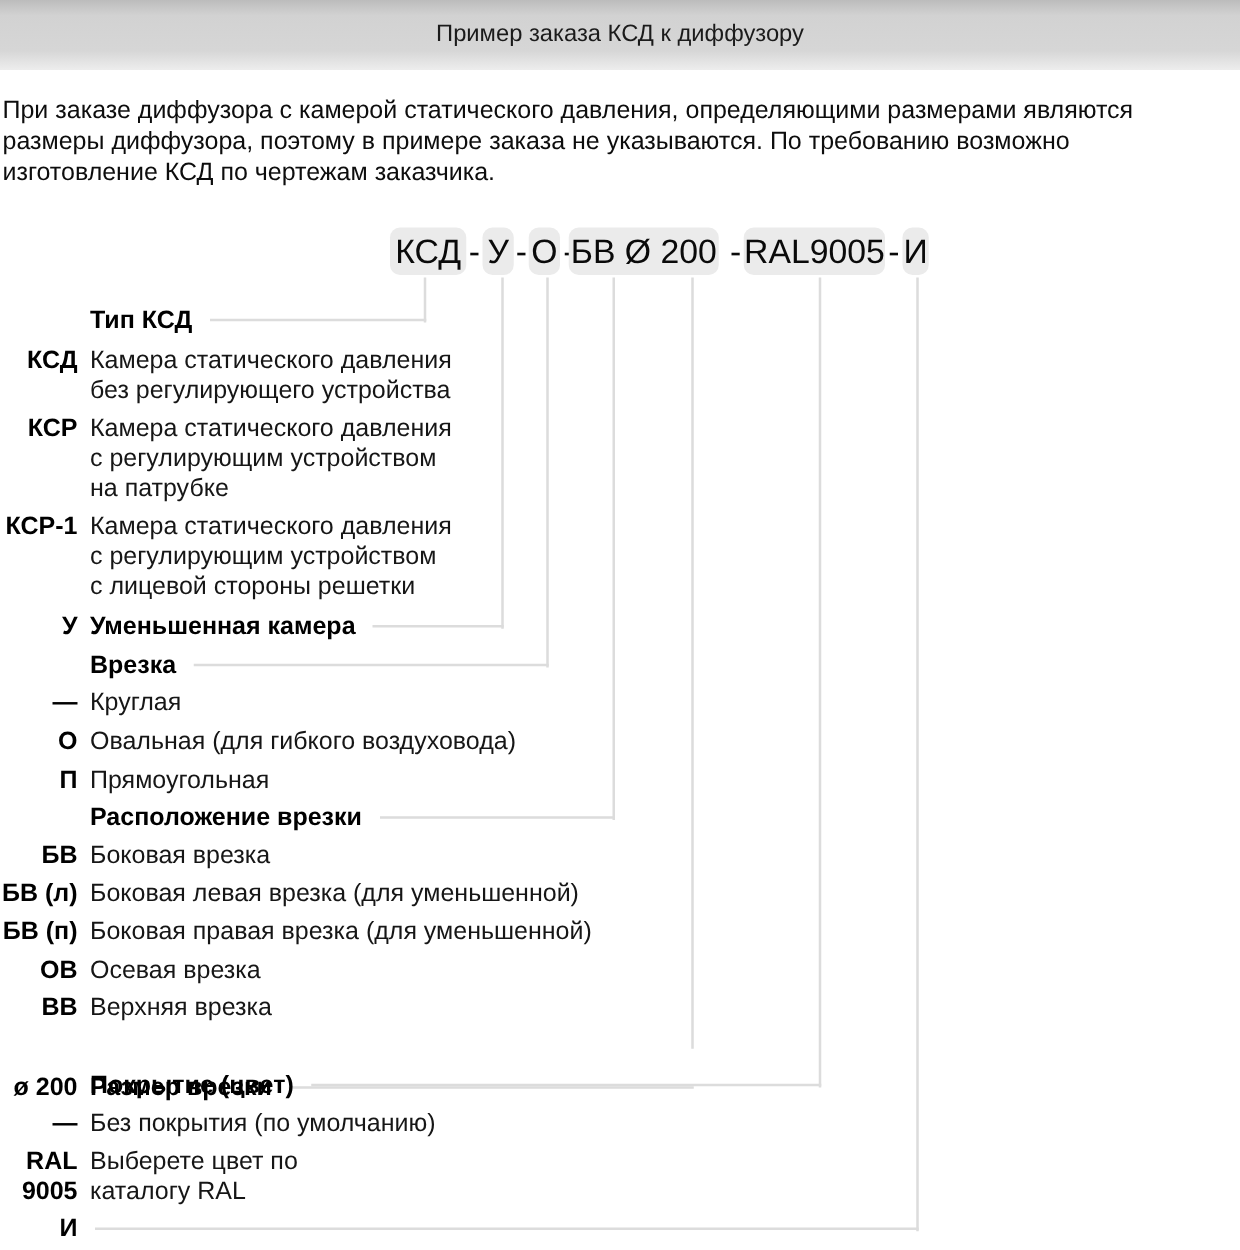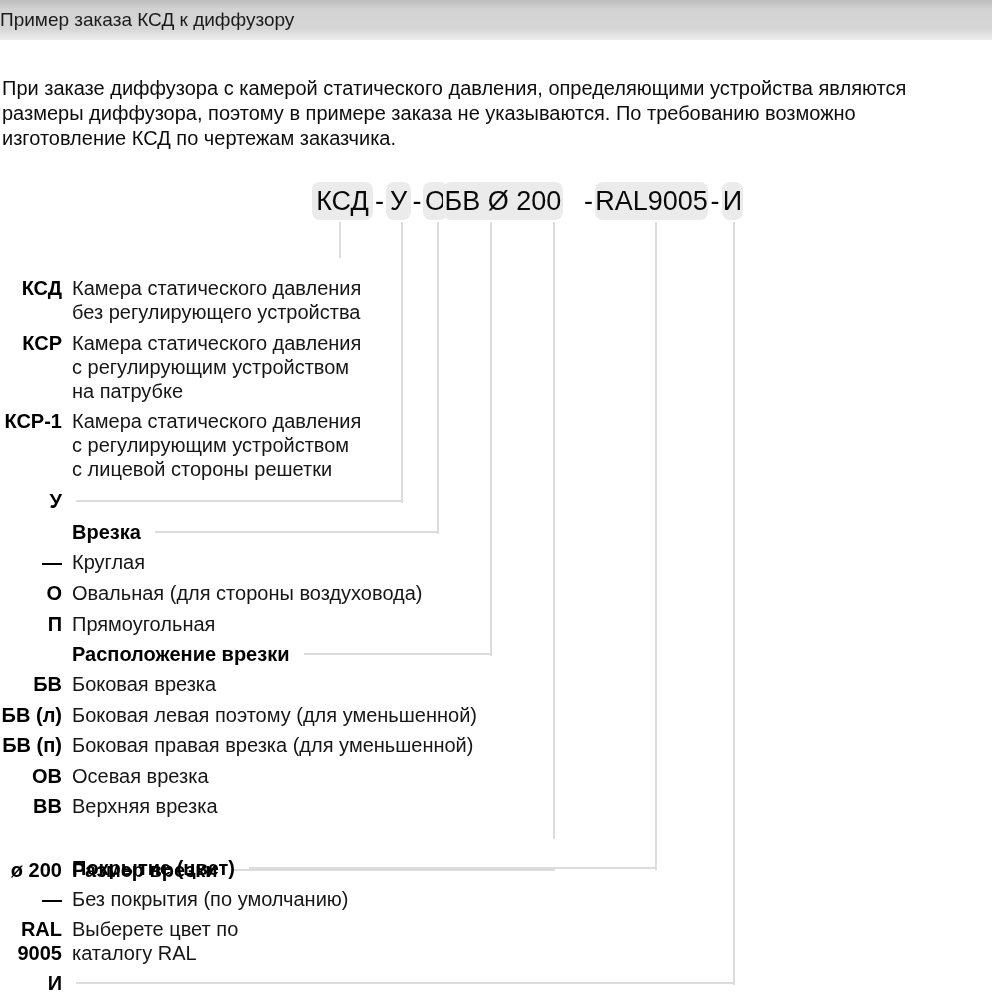--- a/index.html
+++ b/index.html
@@ -1,20 +1,20 @@
 <!DOCTYPE html>
 <html><head>
 <meta charset="utf-8">
 <style>
   html,body{margin:0;padding:0;background:#fff;}
   .page{position:relative;width:992px;height:1000px;overflow:hidden;background:#fff;
         font-family:"Liberation Sans",sans-serif;color:#111;}
-  .titlebar{position:absolute;top:0;left:0;right:0;height:40px;
+  .titlebar{position:absolute;top:0;left:0;right:0;height:56px;
         background:linear-gradient(180deg,#bcbcbc 0%,#d2d2d2 22%,#d6d6d6 72%,#ededed 100%);
-        display:flex;align-items:center;
+        display:flex;align-items:center;justify-content:center;
         font-size:19px;color:#1b1b1b;}
   .intro{position:absolute;top:76px;left:2px;font-size:20px;line-height:25px;
         white-space:pre-line;color:#0d0d0d;}
   .seg{position:absolute;top:182px;height:38px;background:#ebebeb;border-radius:8px;
         display:flex;align-items:center;justify-content:center;
         font-size:27px;color:#0a0a0a;white-space:nowrap;}
   .dash{position:absolute;top:182px;height:38px;display:flex;align-items:center;
         justify-content:center;font-size:27px;color:#0a0a0a;}
   .vline{position:absolute;width:2px;background:#dcdcdc;}
   .row{position:absolute;left:0;display:flex;align-items:center;height:24px;font-size:20px;}
@@ -27,56 +27,61 @@
 </style>
 </head>
 <body>
 
 <div class="page">
 
   <div class="titlebar">
     <span>Пример заказа КСД к диффузору</span>
   </div>
 
-  <div class="intro">При заказе диффузора с камерой статического давления, определяющими устройства являются
+  <div class="intro">При заказе диффузора с камерой статического давления, определяющими размерами являются
 размеры диффузора, поэтому в примере заказа не указываются. По требованию возможно
 изготовление КСД по чертежам заказчика.</div>
 
   <div class="seg" style="left:312px;width:61px">
       <span>КСД</span>
     </div>
   <div class="dash" style="left:373px;width:13px">-</div>
   <div class="seg" style="left:386px;width:25px">
       <span>У</span>
     </div>
   <div class="dash" style="left:411px;width:12px">-</div>
   <div class="seg" style="left:423px;width:25px">
       <span>О</span>
     </div>
   <div class="dash" style="left:448px;width:14px">-</div>
-  <div class="seg" style="left:443px;width:120px">
+  <div class="seg" style="left:455px;width:120px">
       <span>БВ Ø 200</span>
     </div>
   <div class="dash" style="left:582px;width:13px">-</div>
   <div class="seg" style="left:595px;width:113px">
       <span>RAL9005</span>
     </div>
   <div class="dash" style="left:708px;width:14px">-</div>
   <div class="seg" style="left:722px;width:21px">
       <span>И</span>
     </div>
 
   <div class="vline" style="left:339px;top:222px;height:36px"></div>
   <div class="vline" style="left:401px;top:222px;height:281px"></div>
   <div class="vline" style="left:437px;top:222px;height:312px"></div>
   <div class="vline" style="left:490px;top:222px;height:434px"></div>
   <div class="vline" style="left:553px;top:222px;height:617px"></div>
   <div class="vline" style="left:655px;top:222px;height:648px"></div>
   <div class="vline" style="left:733px;top:222px;height:763px"></div>
 
+  <div class="row" style="top:244px;width:341px">
+    <span class="c1"></span>
+    <span class="c2 b">Тип КСД</span>
+    <span class="hline"></span>
+  </div>
 
   <div class="row multi" style="top:276px">
     <span class="c1">КСД</span>
     <span class="c2">Камера статического давления
 без регулирующего устройства</span>
   </div>
 
   <div class="row multi" style="top:331px">
     <span class="c1">КСР</span>
     <span class="c2">Камера статического давления
@@ -86,58 +91,59 @@
 
   <div class="row multi" style="top:409px">
     <span class="c1">КСР-1</span>
     <span class="c2">Камера статического давления
 с регулирующим устройством
 с лицевой стороны решетки</span>
   </div>
 
   <div class="row" style="top:489px;width:403px">
     <span class="c1">У</span>
+    <span class="c2 b">Уменьшенная камера</span>
     <span class="hline"></span>
   </div>
 
   <div class="row" style="top:520px;width:439px">
     <span class="c1"></span>
     <span class="c2 b">Врезка</span>
     <span class="hline"></span>
   </div>
 
   <div class="row" style="top:550px">
     <span class="c1">—</span>
     <span class="c2">Круглая</span>
   </div>
 
   <div class="row" style="top:581px">
     <span class="c1">О</span>
-    <span class="c2">Овальная (для стороны воздуховода)</span>
+    <span class="c2">Овальная (для гибкого воздуховода)</span>
   </div>
 
   <div class="row" style="top:612px">
     <span class="c1">П</span>
     <span class="c2">Прямоугольная</span>
   </div>
 
   <div class="row" style="top:672px">
     <span class="c1">БВ</span>
     <span class="c2">Боковая врезка</span>
   </div>
 
   <div class="row" style="top:642px;width:492px">
     <span class="c1"></span>
     <span class="c2 b">Расположение врезки</span>
     <span class="hline"></span>
   </div>
 
   <div class="row" style="top:703px">
     <span class="c1">БВ (л)</span>
-    <span class="c2">Боковая левая поэтому (для уменьшенной)</span>
+    <span class="c2">Боковая левая врезка (для уменьшенной)</span>
   </div>
 
   <div class="row" style="top:733px">
     <span class="c1">БВ (п)</span>
     <span class="c2">Боковая правая врезка (для уменьшенной)</span>
   </div>
 
   <div class="row" style="top:764px">
     <span class="c1">ОВ</span>
     <span class="c2">Осевая врезка</span>

